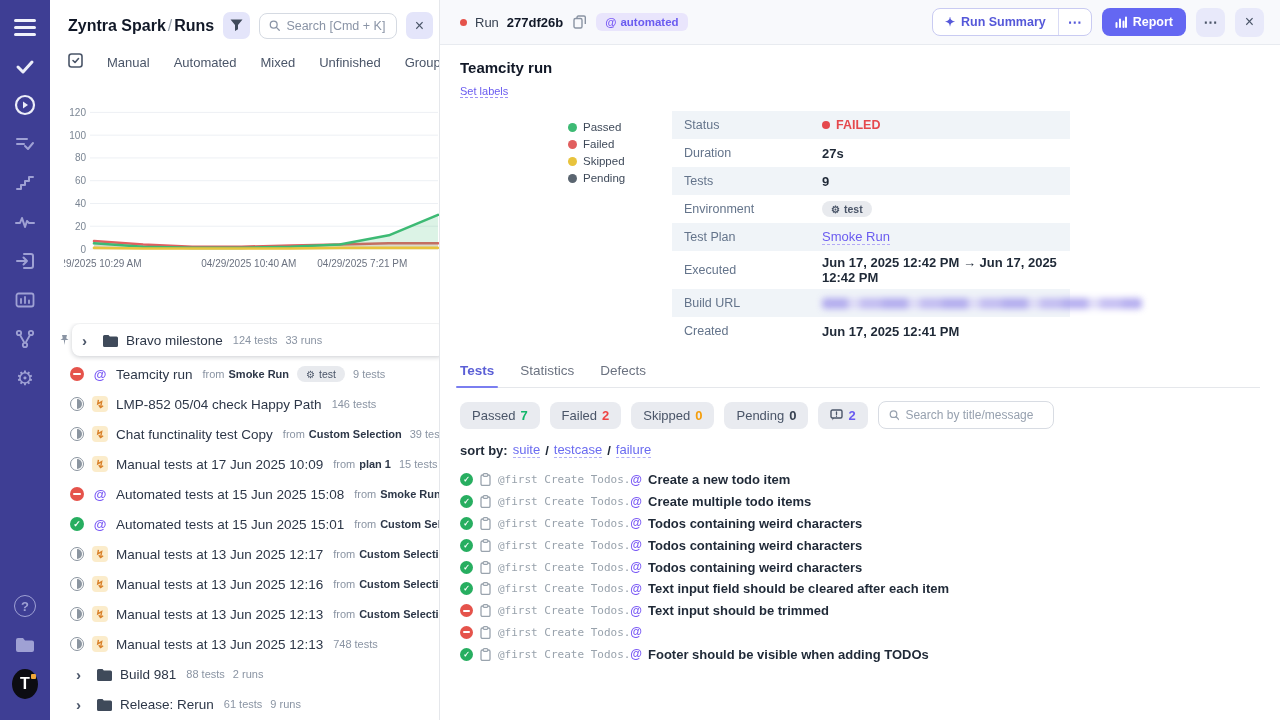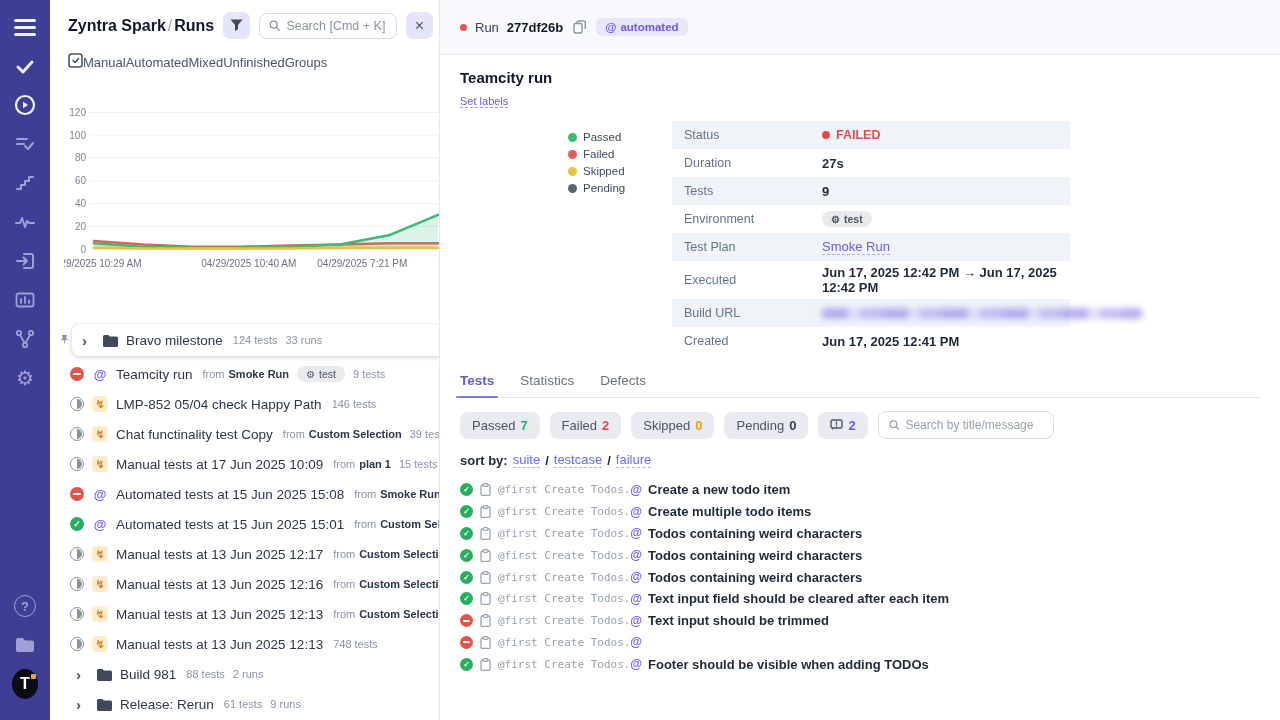--- a/index.html
+++ b/index.html
@@ -22,21 +22,21 @@
   .left-panel { width:390px; flex:none; border-right:1px solid #e5e7eb; display:flex; flex-direction:column; overflow:hidden; position:relative; background:#fff; }
   .lp-header { display:flex; align-items:center; gap:9px; padding:12px 6px 8px 18px; }
   .lp-title { font-size:16px; font-weight:700; color:#111827; white-space:nowrap; }
   .lp-title .slash { color:#9aa3af; font-weight:400; padding:0 2px; }
   .icon-btn { width:27px; height:27px; background:#e4e5fa; border:none; border-radius:7px; display:flex; align-items:center; justify-content:center; cursor:pointer; flex:none; }
   .lp-search { display:flex; align-items:center; gap:6px; border:1px solid #d5dae2; border-radius:8px; padding:5px 9px; flex:1; background:#fff; }
   .lp-search input { border:none; outline:none; font-size:12.5px; color:#374151; width:100%; font-family:"Liberation Sans",sans-serif; }
   .lp-search input::placeholder { color:#8a94a6; }
   .lp-close { margin-left:auto; }
   .x-glyph::before { content:"×"; font-size:16px; color:#4a5568; line-height:1; }
-  .lp-tabs { display:flex; align-items:center; padding:6px 18px 10px; font-size:13px; color:#4a5568; }
+  .lp-tabs { display:flex; align-items:center; gap:24px; padding:6px 18px 10px; font-size:13px; color:#4a5568; }
   .lp-tab { cursor:pointer; white-space:nowrap; }
 
   .lp-chart { margin:10px 0 0 14px; height:192px; position:relative; }
 
   .lp-list { margin-top:40px; overflow:hidden; }
   .lrow { display:flex; align-items:center; height:30px; padding-left:20px; white-space:nowrap; cursor:pointer; font-size:13.5px; color:#2d3748; }
   .lrow.first-folder { padding-left:6px; height:34px; margin-bottom:2px; }
   .pin-icon { width:16px; flex:none; display:flex; justify-content:center; margin-right:0px; }
   .folder-card { display:flex; align-items:center; flex:1; background:#fff; border-radius:8px; box-shadow:0 1px 5px rgba(15,23,42,.22); height:32px; padding:0 10px; margin-right:-6px; }
   .chev { color:#4a5568; font-size:15px; font-weight:700; width:14px; flex:none; }
@@ -57,21 +57,21 @@
   .st.unfinished::after { content:""; position:absolute; right:1px; top:1px; bottom:1px; width:45%; background:#8b95a0; border-radius:0 6px 6px 0; }
 
   .type-ic { width:16px; height:16px; border-radius:4px; display:flex; align-items:center; justify-content:center; flex:none; margin-right:8px; }
   .type-ic.automated::before { content:"@"; color:#7a5af5; font-weight:700; font-size:13px; }
   .type-ic.mixed { background:#fbeccb; }
   .type-ic.mixed::before { content:"↯"; color:#d9822b; font-size:11px; font-weight:700; }
   .auto-glyph::before { content:"@"; color:#7a5af5; font-weight:700; }
 
   
   .right-panel { flex:1; display:flex; flex-direction:column; overflow:hidden; }
-  .rp-topbar { height:55px; flex:none; background:#f8f9fc; border-bottom:1px solid #e8ebf0; display:flex; align-items:center; padding:0 16px 0 20px; gap:8px; }
+  .rp-topbar { height:45px; flex:none; background:#f8f9fc; border-bottom:1px solid #e8ebf0; display:flex; align-items:center; padding:0 16px 0 20px; gap:8px; }
   .run-dot { width:7px; height:7px; border-radius:50%; background:#e5534b; flex:none; }
   .run-label { font-size:13px; color:#374151; }
   .run-id { font-size:13px; font-weight:700; color:#111827; }
   .copy-btn { background:none; border:none; cursor:pointer; display:flex; padding:2px; }
   .badge-automated { display:inline-flex; align-items:center; gap:4px; background:#e9e5fc; color:#6a5bf0; font-size:11.5px; font-weight:600; border-radius:6px; padding:3px 9px; }
   .tb-right { margin-left:auto; display:flex; align-items:center; gap:10px; }
   .btn-split { display:flex; align-items:stretch; border:1px solid #c9cbf2; border-radius:8px; background:#fff; overflow:hidden; }
   .btn-split .seg { padding:6px 12px; font-size:12.5px; font-weight:600; color:#5558d9; display:flex; align-items:center; gap:6px; cursor:pointer; background:none; border:none; font-family:inherit; }
   .btn-split .seg + .seg { border-left:1px solid #d9dbf5; padding:6px 9px; }
   .sparkle::before { content:"✦"; font-size:12px; }
@@ -419,20 +419,37 @@
     <button class="copy-btn">
       <svg width="13" height="14" viewBox="0 0 13 14">
           <rect x="1" y="3.5" width="8" height="9.5" rx="1.5" fill="none" stroke="#8a94a3" stroke-width="1.4"></rect>
           <path d="M4 3.5V2.3A1.3 1.3 0 0 1 5.3 1H11a1.3 1.3 0 0 1 1.3 1.3V9" fill="none" stroke="#8a94a3" stroke-width="1.4"></path>
         </svg>
     </button>
     <span class="badge-automated">
         <span class="auto-glyph"></span>
         <span>automated</span>
       </span>
+    <div class="tb-right">
+      <div class="btn-split">
+        <button class="seg">
+            <span class="sparkle"></span>
+            <span>Run Summary</span>
+          </button>
+        <button class="seg dots-glyph"></button>
+      </div>
+      <button class="btn-report">
+        <svg width="12" height="12" viewBox="0 0 12 12">
+            <path d="M1.5 11V7M5 11V3.5M8.5 11V5.5M11 11V1.5" stroke="#fff" stroke-width="2" stroke-linecap="round"></path>
+          </svg>
+        <span>Report</span>
+      </button>
+      <button class="btn-sq dots-glyph"></button>
+      <button class="btn-sq x-glyph"></button>
+    </div>
   </div>
 
   <div class="rp-content">
     <h1 class="run-title">Teamcity run</h1>
     <span class="set-labels">Set labels</span>
 
     <div class="summary-row">
 
       <div class="legend">
         <div class="legend-item">

